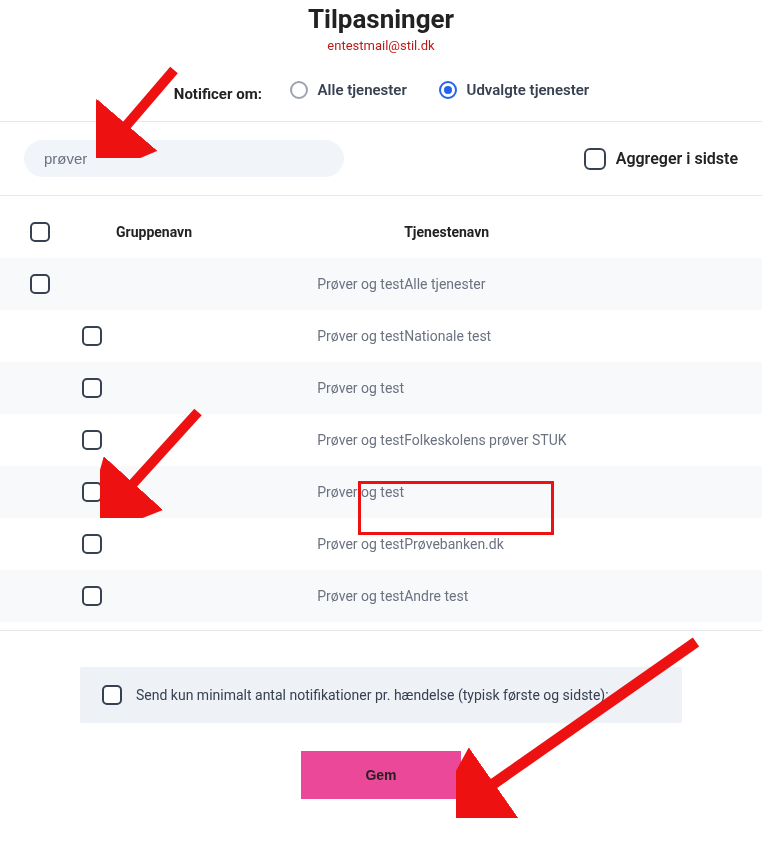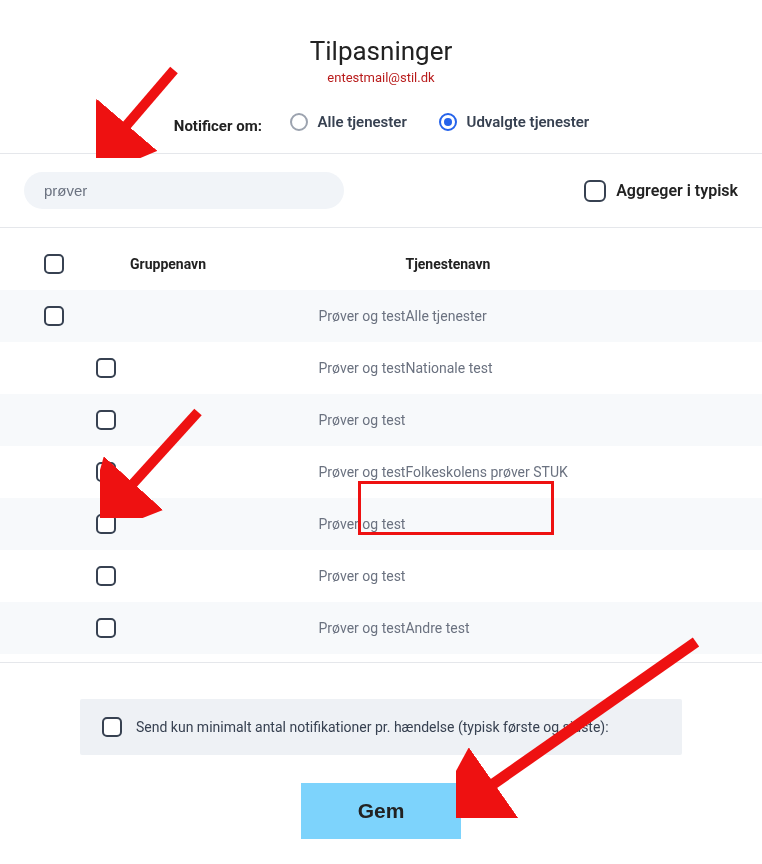--- a/index.html
+++ b/index.html
@@ -1,48 +1,48 @@
 <!DOCTYPE html>
 <html><head>
   <meta charset="utf-8">
   <style>
     * { box-sizing: border-box; margin: 0; padding: 0; }
     body { font-family: -apple-system, "Segoe UI", Roboto, Arial, sans-serif; color:#222; background:#fff; width:762px; }
     .wrap { width:762px; position:relative; }
-    h1 { text-align:center; font-size:26px; font-weight:400; padding-top:36px; }
+    h1 { text-align:center; font-size:26px; font-weight:700; padding-top:4px; }
     .sub { text-align:center; color:#b91c1c; font-size:13px; margin-top:4px; }
     .notify-row { text-align:center; margin:28px 0 18px; font-size:15px; font-weight:600; }
     .notify-row span.label { font-weight:700; margin-right:10px;margin-left:15px; }
     .radio { display:inline-flex; align-items:center; margin:0 14px; font-weight:500; color:#374151; cursor:pointer; }
     .radio .ring { width:18px; height:18px; border:2px solid #9ca3af; border-radius:50%; margin-right:10px; position:relative; }
     .radio.selected .ring { border-color:#2563eb; }
     .radio.selected .ring::after { content:""; position:absolute; inset:3px; background:#2563eb; border-radius:50%; }
     .radio span.lbl { font-weight:600; }
     .hr { border-top:1px solid #e5e7eb; }
     .filter-bar { display:flex; align-items:center; justify-content:space-between; padding:18px 24px;gap:32px; }
     .search { background:#f1f4f8; border-radius:22px; padding:10px 20px; width:320px; font-size:15px; border:none; color:#6b7280; outline:none; }
     .aggr { display:flex; align-items:center; gap:10px; font-weight:600; cursor:pointer; }
     .cbx { width:20px; height:20px; border:2px solid #374151; border-radius:5px; background:#fff; cursor:pointer; }
     .cbx.lg { width:22px; height:22px; border-radius:6px; }
     .table { width:100%; margin-top:10px; }
-    .thead, .trow { display:grid; grid-template-columns:56px 48px 1fr 1.2fr; align-items:center; padding:16px 26px; }
+    .thead, .trow { display:grid; grid-template-columns:56px 48px 1fr 1.2fr; align-items:center; padding:16px 12px; }
     .thead { font-weight:700; font-size:14px; }
     .thead .hcol2 { grid-column:3; }
     .thead .hcol3 { grid-column:4; }
     .trow { font-size:14px; color:#6b7280; }
     .trow.shade { background:#f7f9fb; }
     .trow .c1 { grid-column:1; display:flex; justify-content:center; }
     .trow .c1b { grid-column:2; display:flex; justify-content:center; }
     .trow.indent .c1 { grid-column:2; }
     .trow .tcell { grid-column:3; padding-left:0;text-align:right; }
     .trow.indent .tcell { padding-left:32px; }
     .trow .scell { grid-column:4; }
     .footer { padding:36px 0 28px; text-align:center; }
     .minbox { background:#eef1f5; margin:0 80px; padding:18px 22px; display:flex; align-items:center; gap:14px; font-size:14px; color:#374151; border-radius:2px; }
-    .gem { margin:28px auto 0; display:block; background:#7dd3fc; border:none; width:160px; padding:16px 0; font-weight:700; font-size:21px; color:#222; cursor:pointer; }
+    .gem { margin:28px auto 0; display:block; background:#ec4899; border:none; width:160px; padding:16px 0; font-weight:700; font-size:14px; color:#222; cursor:pointer; }
     .annot-arrow { position:absolute; pointer-events:none; }
     .annot-box { position:absolute; border:3px solid #e11; pointer-events:none; }
   </style>
 </head>
 <body>
 <div class="wrap">
 
   <h1>Tilpasninger</h1>
   <div class="sub">entestmail@stil.dk</div>
 
@@ -57,21 +57,21 @@
       <span class="lbl">Udvalgte tjenester</span>
     </span>
   </div>
 
   <div class="hr"></div>
 
   <div class="filter-bar">
     <input class="search" value="prøver" style="">
     <label class="aggr">
       <span class="cbx lg"></span>
-      <span>Aggreger i typisk</span>
+      <span>Aggreger i sidste</span>
     </label>
   </div>
 
   <div class="hr"></div>
 
   <div class="table">
     <div class="thead">
       <span class="c1" style="display:flex;justify-content:center;">
           <span class="cbx"></span>
         </span>
@@ -112,20 +112,21 @@
           <span class="c1">
             <span class="cbx"></span>
           </span>
           <span class="tcell">Prøver og test</span>
         </div>
         <div class="trow indent">
           <span class="c1">
             <span class="cbx"></span>
           </span>
           <span class="tcell">Prøver og test</span>
+          <span class="scell">Prøvebanken.dk</span>
         </div>
         <div class="trow shade indent">
           <span class="c1">
             <span class="cbx"></span>
           </span>
           <span class="tcell">Prøver og test</span>
           <span class="scell">Andre test</span>
         </div>
       </div>
   </div>

